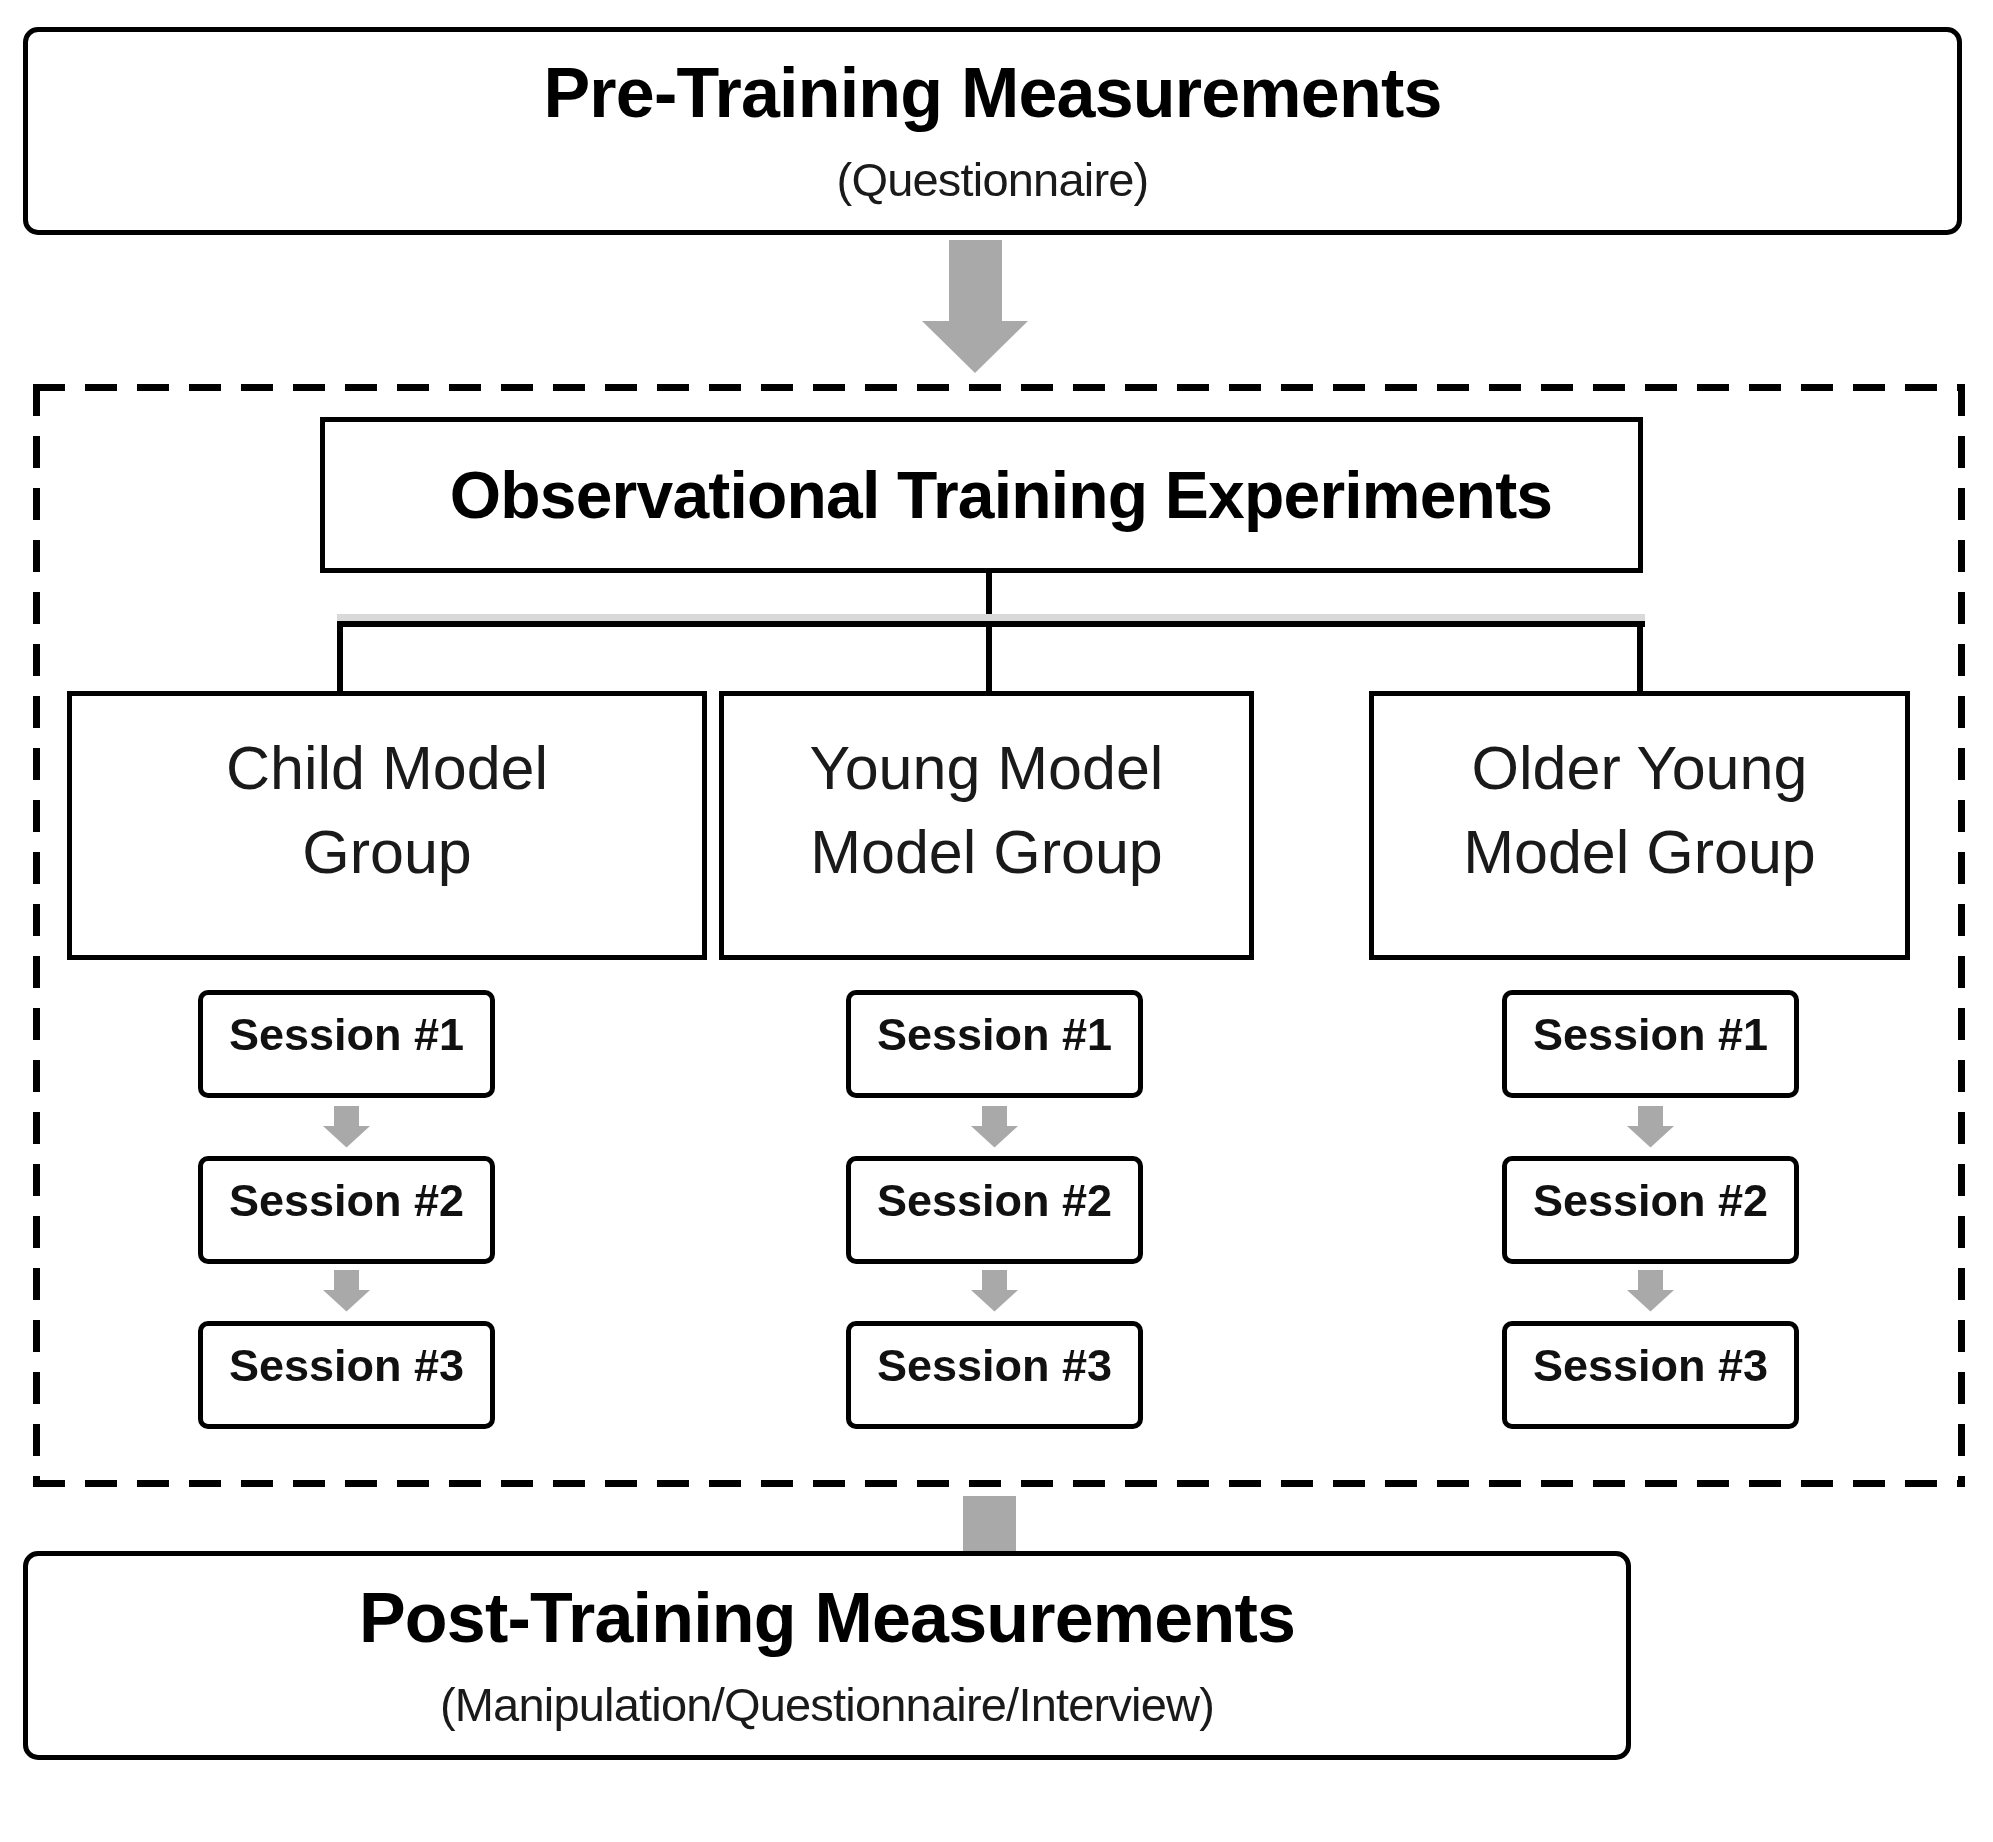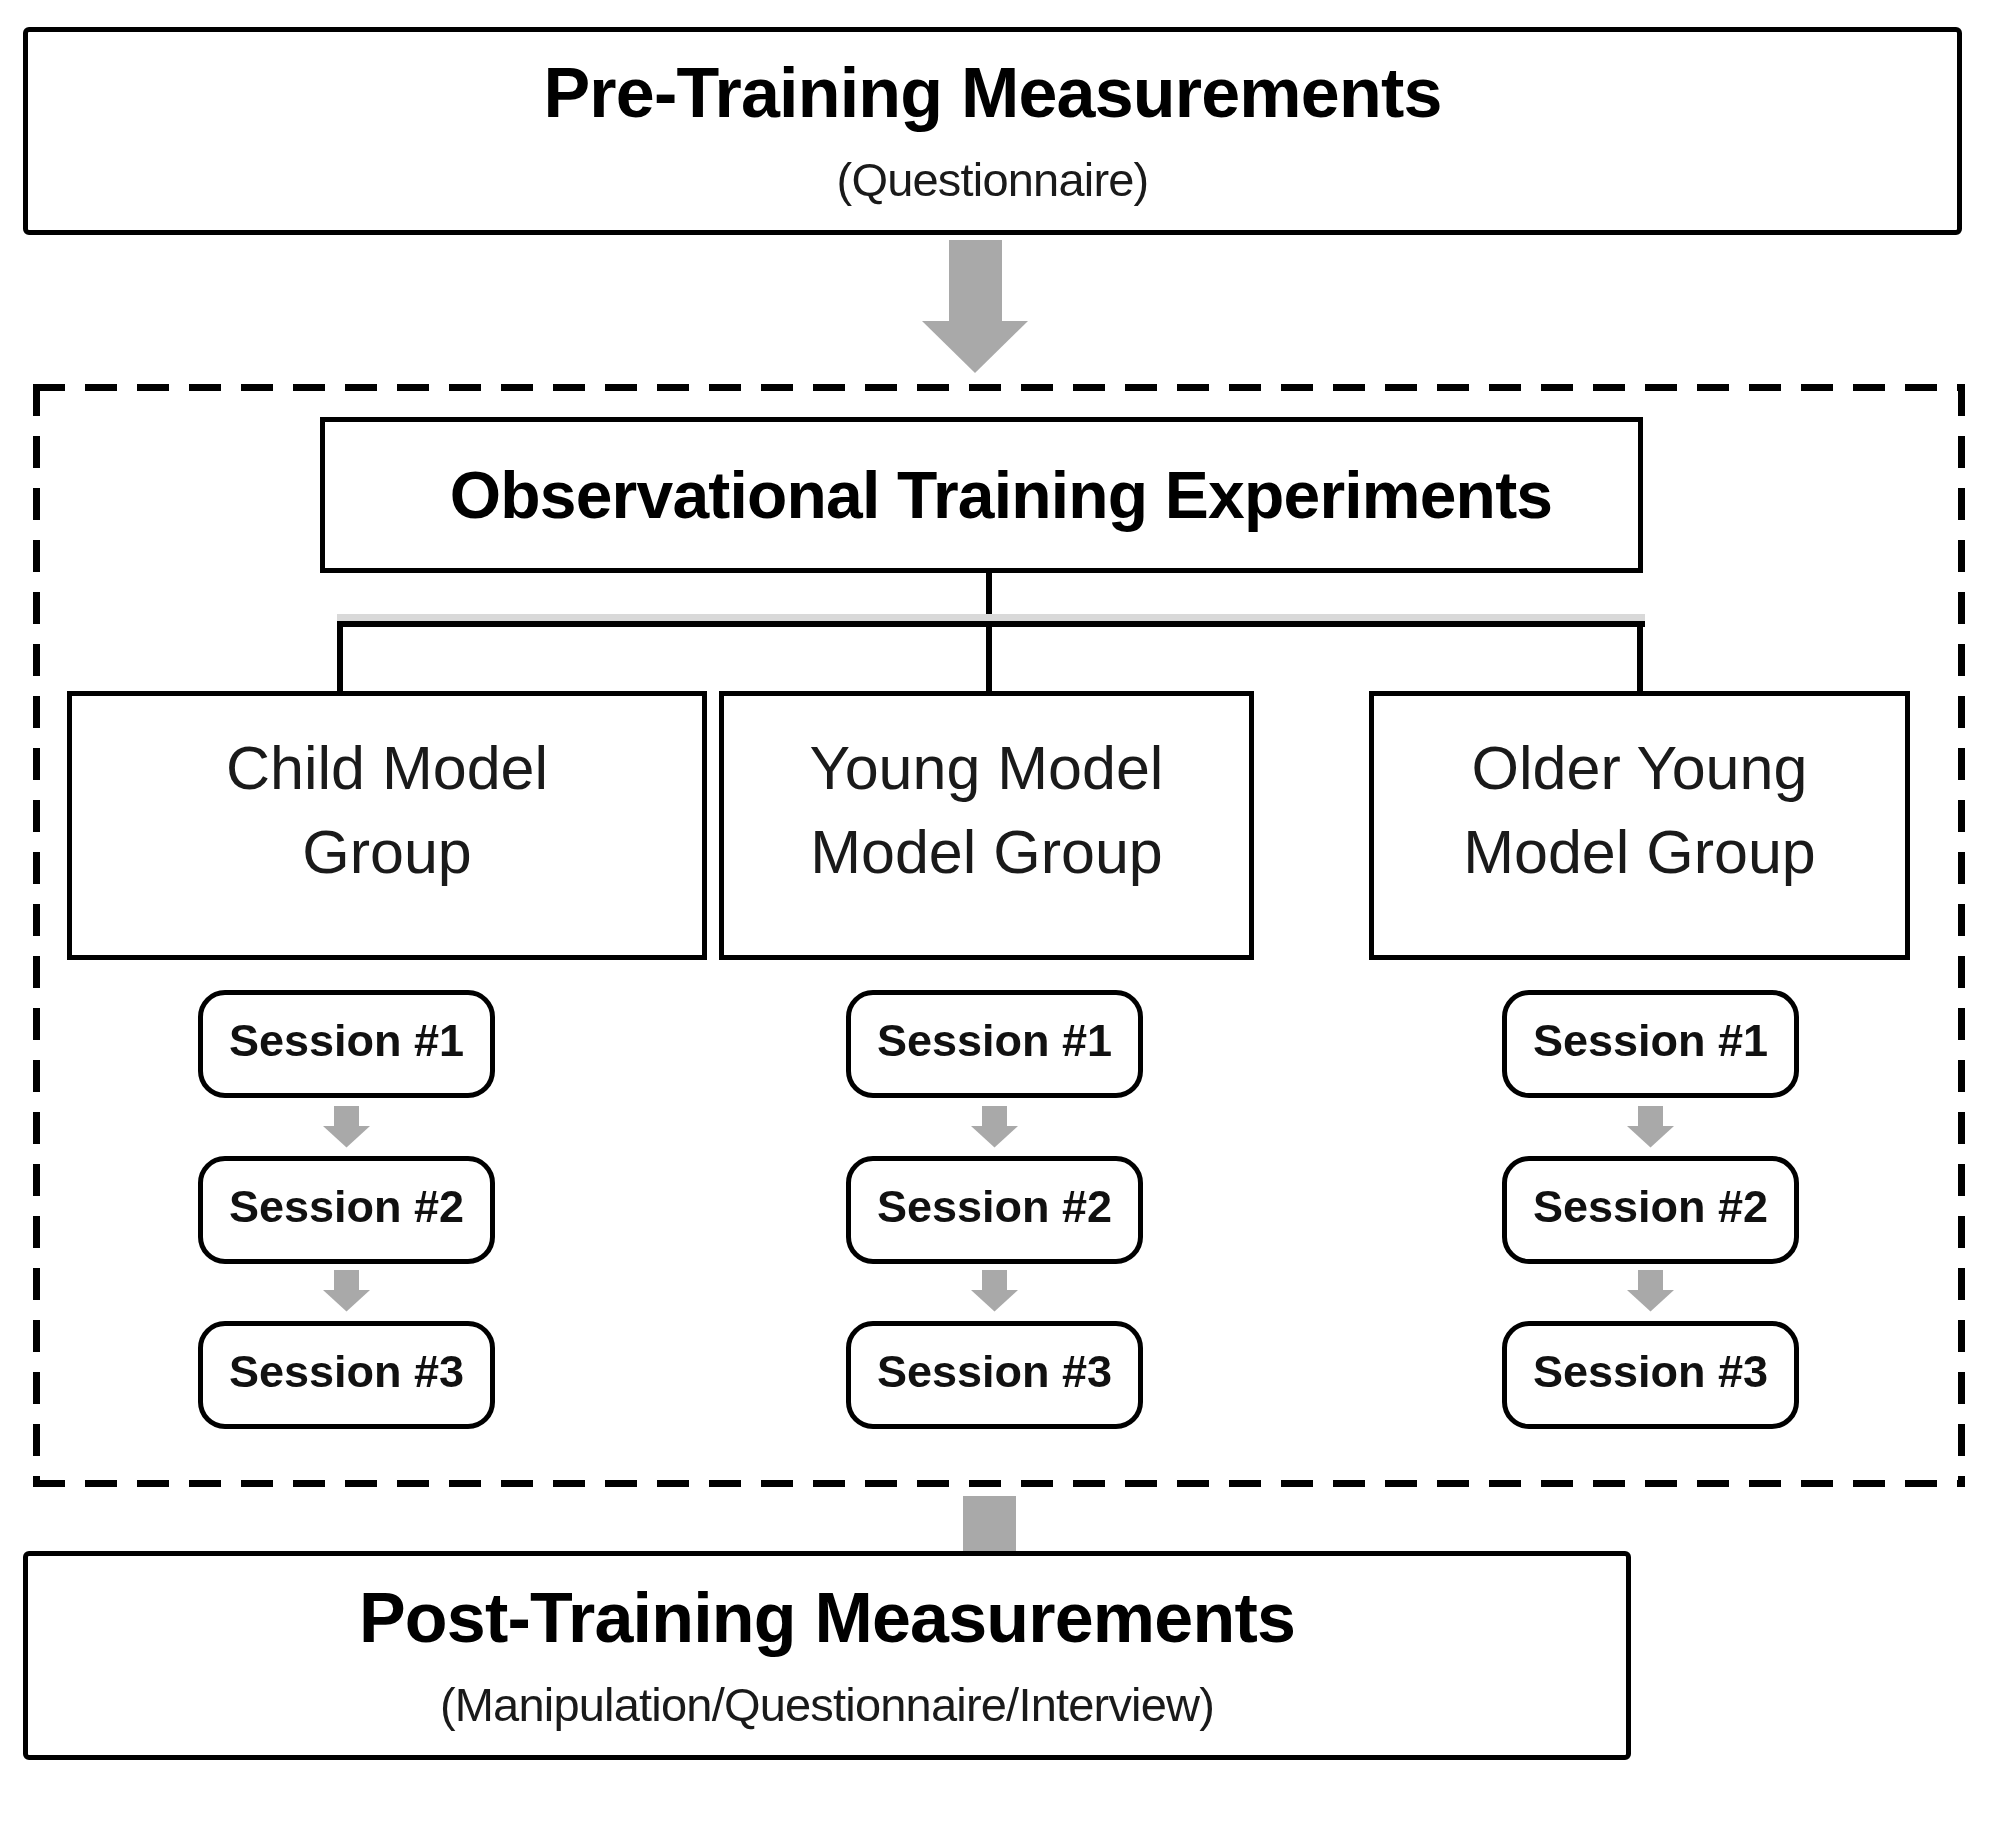--- a/index.html
+++ b/index.html
@@ -17,21 +17,21 @@
     position: absolute;
     border: 5.8px solid #000;
     background: #fff;
     box-sizing: border-box;
     display: flex;
     flex-direction: column;
     align-items: center;
     justify-content: center;
     text-align: center;
   }
-  .rounded { border-radius: 6px; }
+  .rounded { border-radius: 15px; }
   .measure-title {
     font-size: 70px;
     font-weight: bold;
     letter-spacing: -0.8px;
     line-height: 1.1;
     white-space: nowrap;
   }
   .measure-sub {
     font-size: 47px;
     font-weight: 400;
@@ -51,23 +51,23 @@
     justify-content: flex-start;
     padding-top: 30px;
   }
   .group-label {
     font-size: 61px;
     font-weight: 400;
     color: #1a1a1a;
     line-height: 1.38;
   }
   .session-box {
-    border-radius: 27px;
+    border-radius: 10px;
     justify-content: flex-start;
-    padding-top: 20px;
+    padding-top: 14px;
   }
   .session-label {
     font-size: 45px;
     font-weight: bold;
     color: #111111;
     letter-spacing: 0px;
     white-space: nowrap;
   }
   
   .dashed-box { position: absolute; left: 33px; top: 384px; width: 1932px; height: 1103px; }

